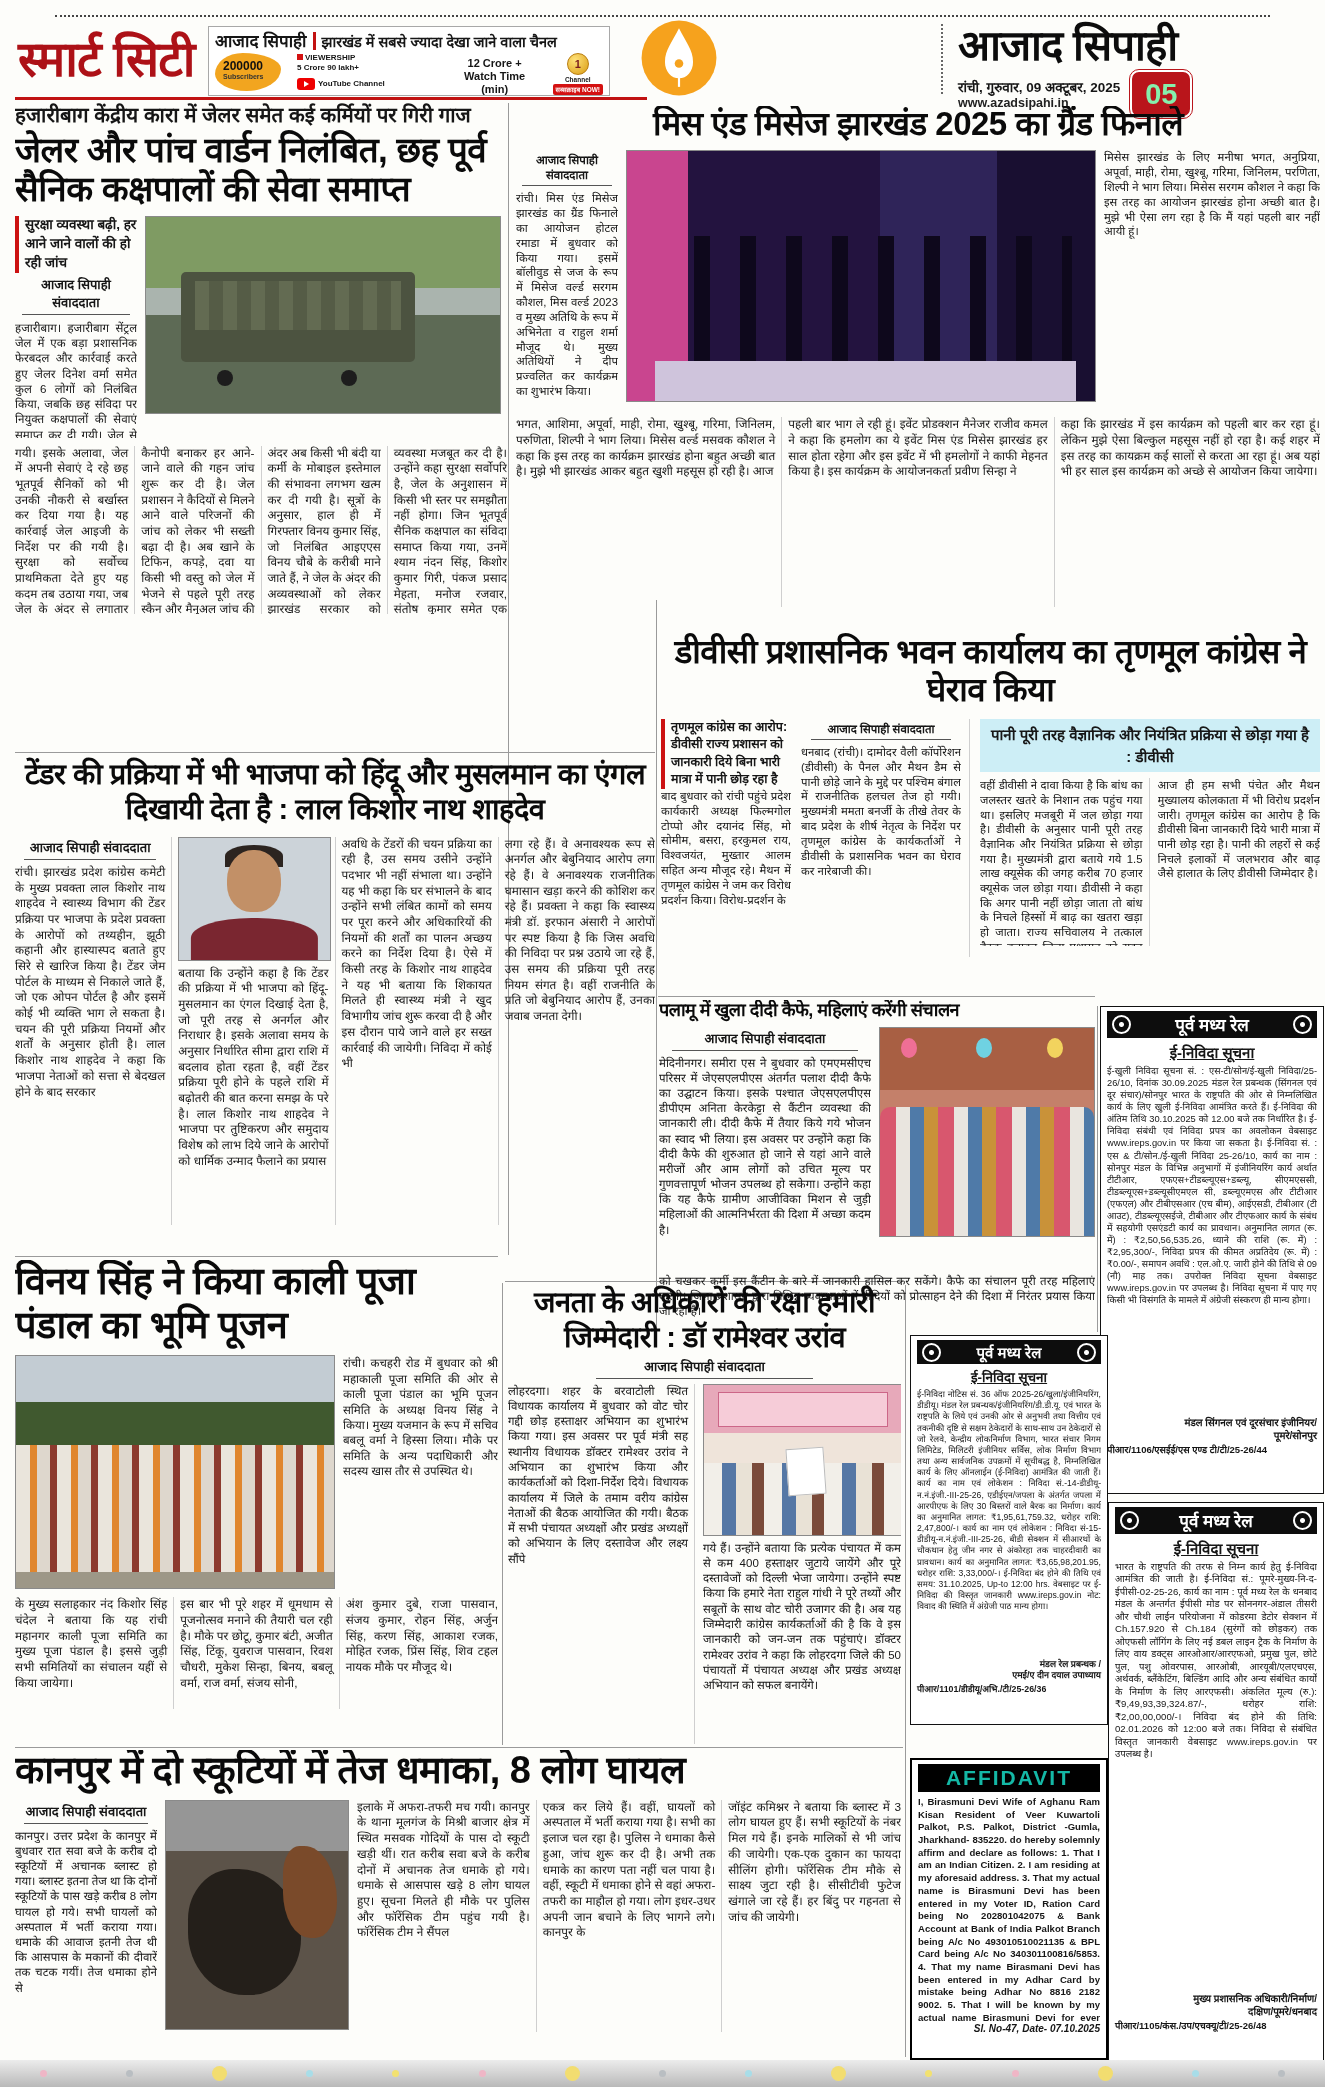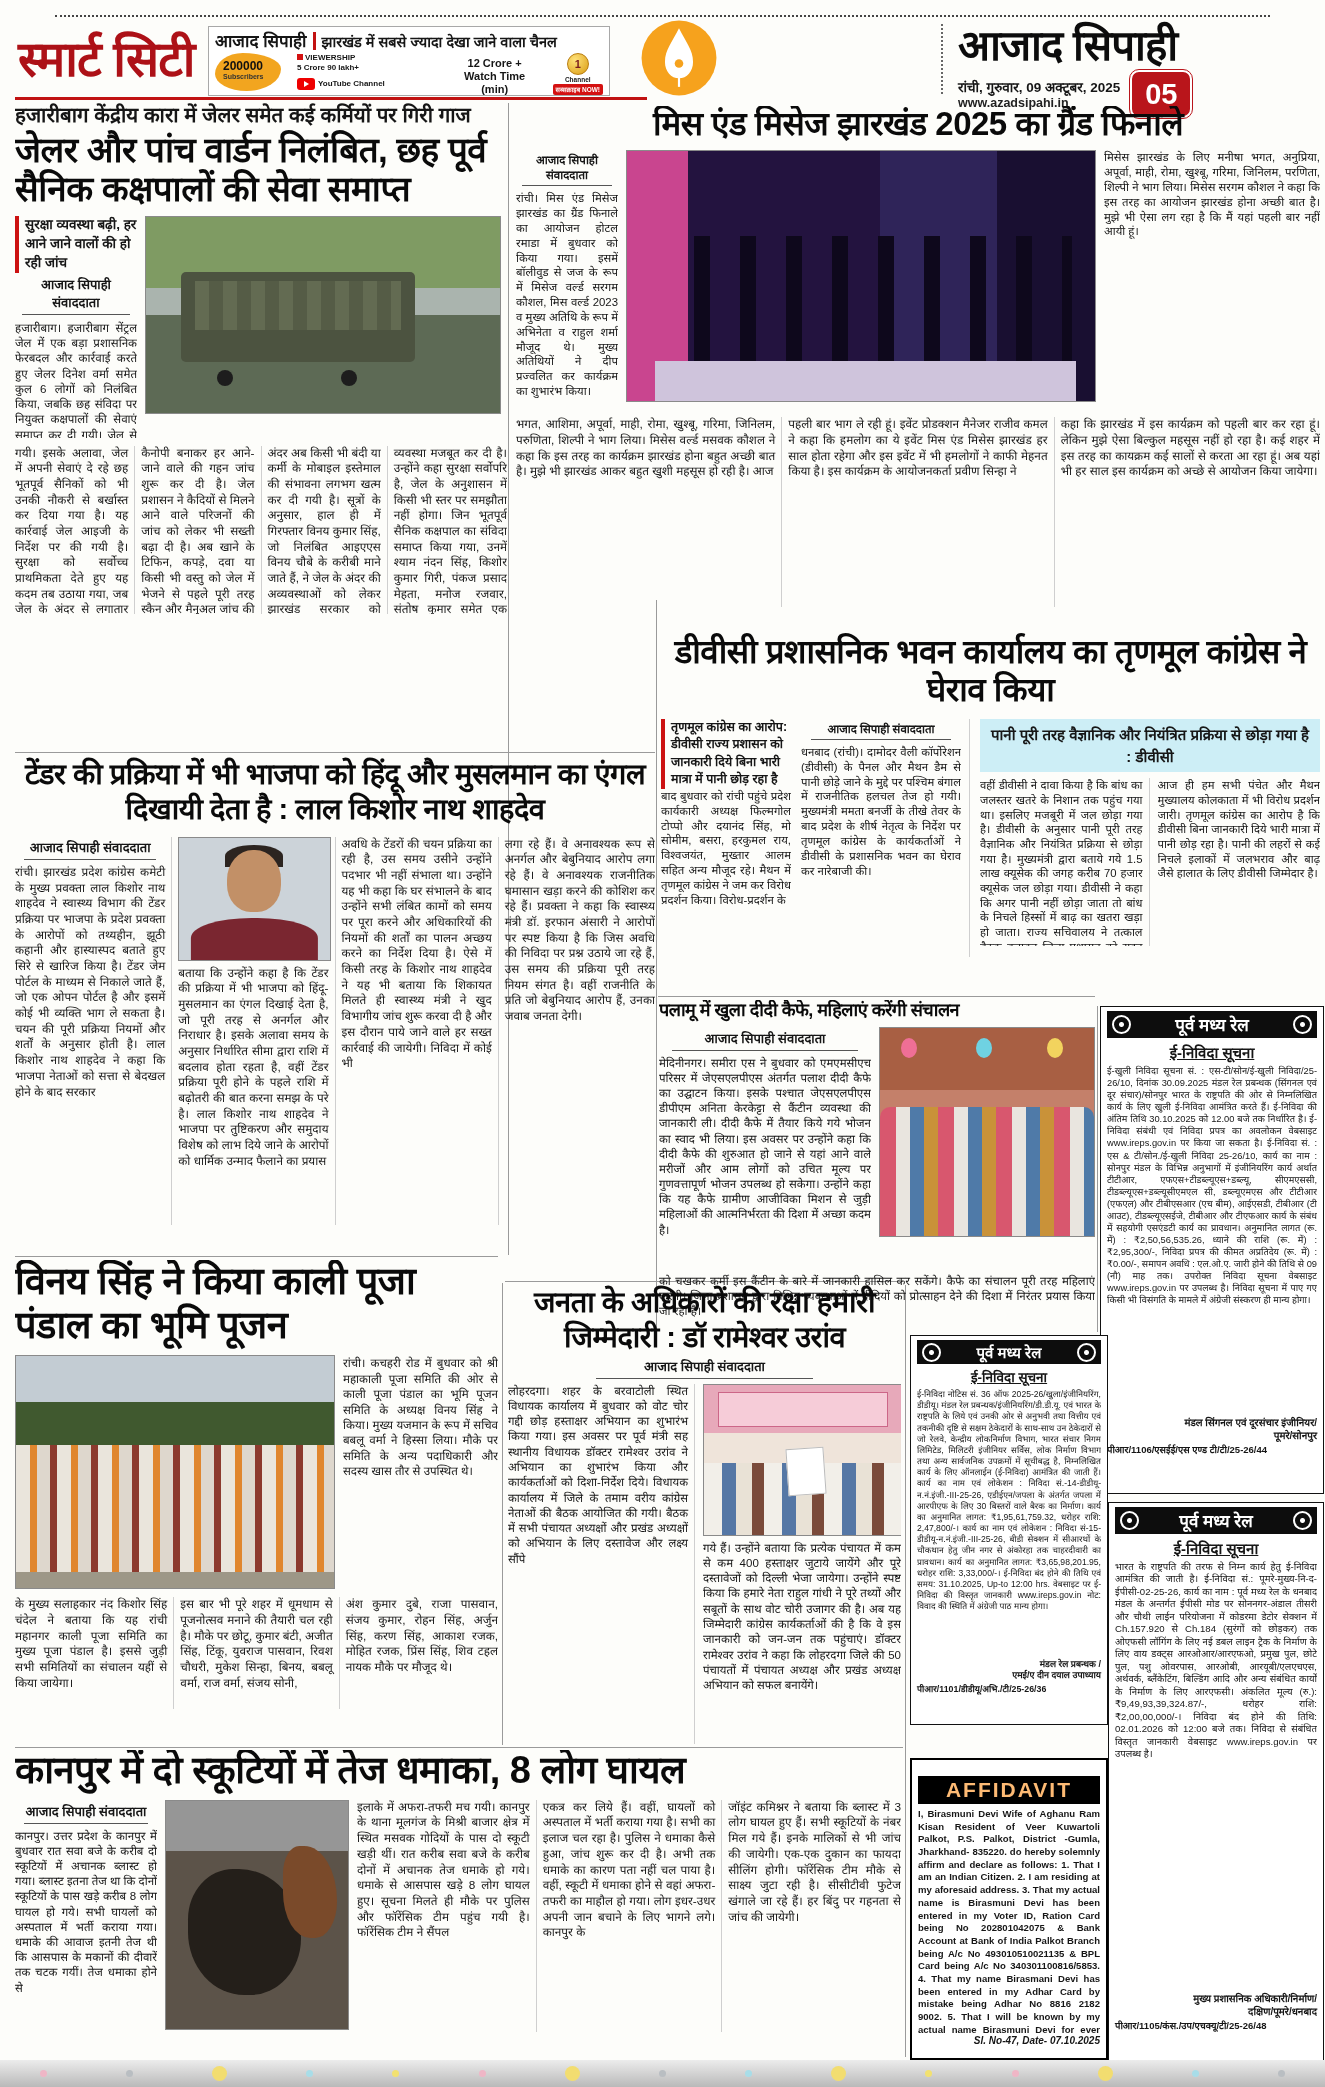--- a/index.html
+++ b/index.html
@@ -29,21 +29,21 @@
   .badge{display:flex;flex-direction:column;align-items:center;gap:1px;flex:none;}
   .cup{width:20px;height:20px;border-radius:50%;background:radial-gradient(circle at 35% 30%,#ffe27a,#d99b12);display:flex;align-items:center;justify-content:center;color:#7a1d1d;font-weight:800;font-size:11px;border:1px solid #b97d10;}
   .ribbon{background:#d41111;color:#fff;font-size:6.5px;font-weight:700;padding:1px 3px;border-radius:2px;}
   .penlogo{position:absolute;left:636px;top:19px;width:86px;height:78px;}
   .hdrdot{position:absolute;left:941px;top:24px;height:70px;border-left:2px dotted #666;}
   .mast{position:absolute;left:958px;top:24px;width:360px;}
   .mast-title{font-size:42px;font-weight:800;letter-spacing:-1px;color:#0c0c0c;line-height:1.05;}
   .mast-sub{display:flex;align-items:center;gap:10px;margin-top:2px;}
   .mast-date{font-weight:700;font-size:13.5px;}
   .mast-web{font-weight:700;font-size:12.5px;color:#222;}
-  .pageno{width:58px;height:44px;background:#b9151b;border:2px solid #fff;outline:1px solid #b9151b;border-radius:9px;color:#ffffff;font-size:29px;font-weight:800;display:flex;align-items:center;justify-content:center;flex:none;}
+  .pageno{width:58px;height:44px;background:#b9151b;border:2px solid #fff;outline:1px solid #b9151b;border-radius:9px;color:#86efac;font-size:29px;font-weight:800;display:flex;align-items:center;justify-content:center;flex:none;}
   .redrule{position:absolute;left:15px;top:97px;width:632px;height:3px;background:#c11212;}
   
   .kicker{font-size:20.5px;font-weight:800;line-height:1.15;}
   .hl{font-weight:800;color:#0a0a0a;letter-spacing:-0.5px;}
   .byline{font-weight:700;text-align:center;font-size:13px;border-bottom:1px solid #555;margin:2px auto 5px;padding-bottom:3px;width:88%;}
   .tcolrow{display:flex;}
   .tcol{flex:1;padding:0 6px;border-right:1px solid #cfcfcf;font-size:11.8px;line-height:1.33;text-align:justify;overflow:hidden;}
   .tcol:first-child{padding-left:0;}
   .tcol:last-child{border-right:none;padding-right:0;}
   .subred{border-left:4px solid #cc1212;padding-left:6px;font-weight:800;font-size:13.5px;line-height:1.4;}
@@ -76,21 +76,21 @@
   
   .railbox{position:absolute;border:1.5px solid #111;background:#fff;padding:4px 6px;overflow:hidden;}
   .railhead{background:#0d0d0d;color:#fff;display:flex;align-items:center;justify-content:space-between;padding:2px 5px;font-weight:800;font-size:17px;}
   .emblem{width:15px;height:15px;border:2px solid #fff;border-radius:50%;background:radial-gradient(circle,#fff 2px,transparent 3px);flex:none;}
   .railtitle{text-align:center;font-weight:800;text-decoration:underline;margin:4px 0 3px;font-size:15px;}
   .railbody{font-size:9.3px;line-height:1.3;text-align:justify;font-weight:500;}
   .railsign{text-align:right;font-weight:800;font-size:10px;line-height:1.25;margin-top:2px;}
   .railref{font-weight:800;font-size:9.5px;margin-top:1px;}
   
   .affbox{position:absolute;border:2px solid #000;background:#fff;padding:4px 6px;overflow:hidden;}
-  .affhead{background:#000;color:#fdba74;text-align:center;font-weight:800;font-size:21px;letter-spacing:2px;padding:2px 0;margin-top:12px;}
+  .affhead{background:#000;color:#14b8a6;text-align:center;font-weight:800;font-size:21px;letter-spacing:2px;padding:2px 0;}
   .affbody{font-size:9.55px;font-weight:600;line-height:1.33;text-align:justify;margin-top:4px;}
   .afffoot{text-align:right;font-weight:800;font-style:italic;font-size:10px;margin-top:2px;}
   
   .footbar{position:absolute;left:0;top:2060px;width:1325px;height:27px;background:linear-gradient(180deg,#ececec,#b9b9b9);display:flex;align-items:center;justify-content:space-around;}
   .dot{width:7px;height:7px;border-radius:50%;}
   .dot-big{width:15px;height:15px;border-radius:50%;background:#f2dd70;}
   .d1{background:#efb6c6;} .d2{background:#b9bec2;} .d3{background:#a8dde8;} .d4{background:#f2e170;}
 </style>
 </head>
 <body>

